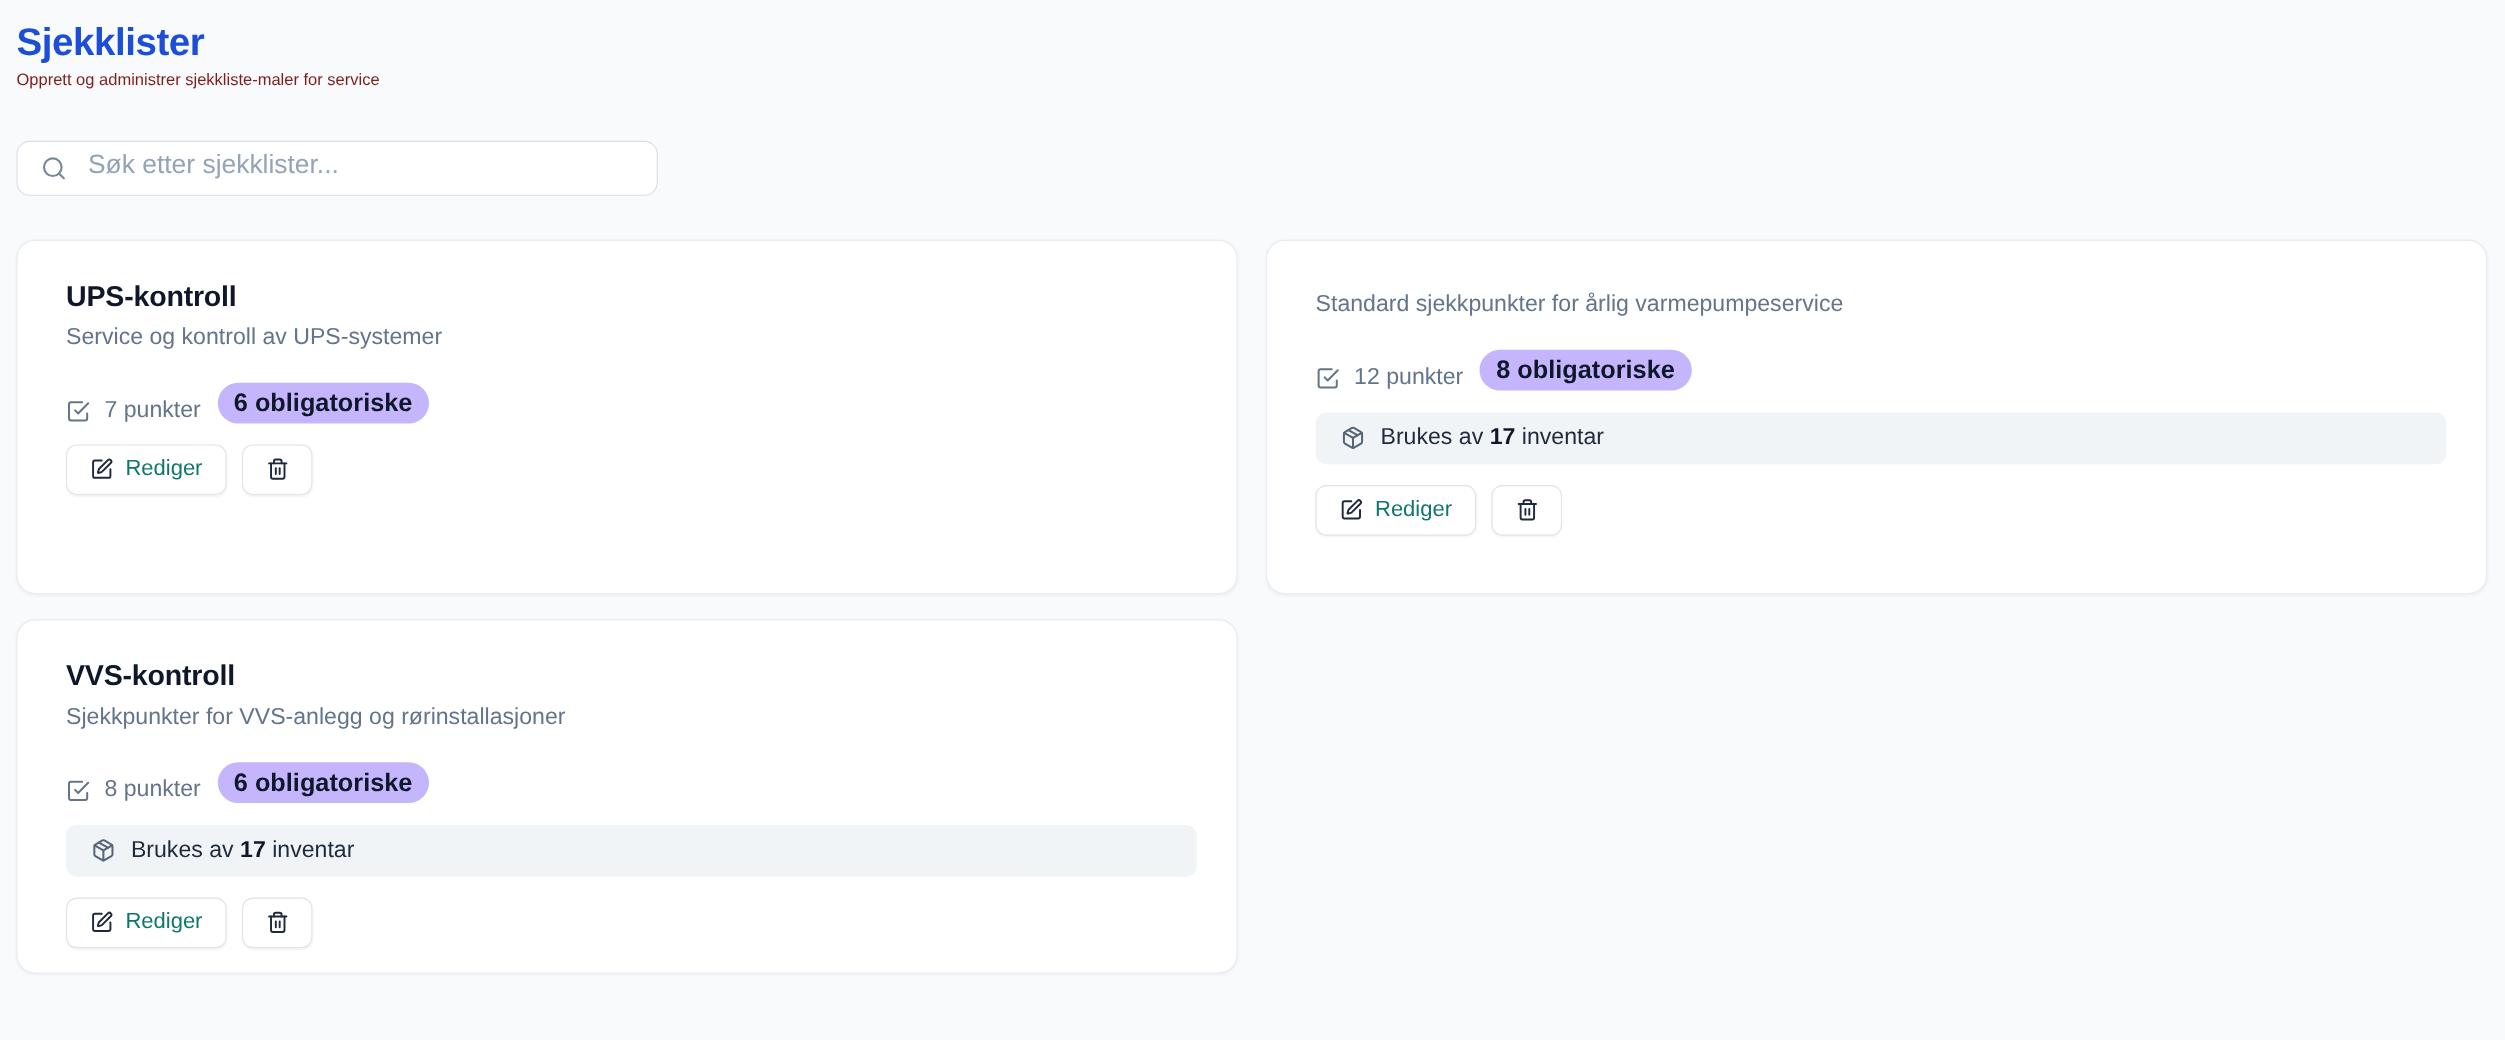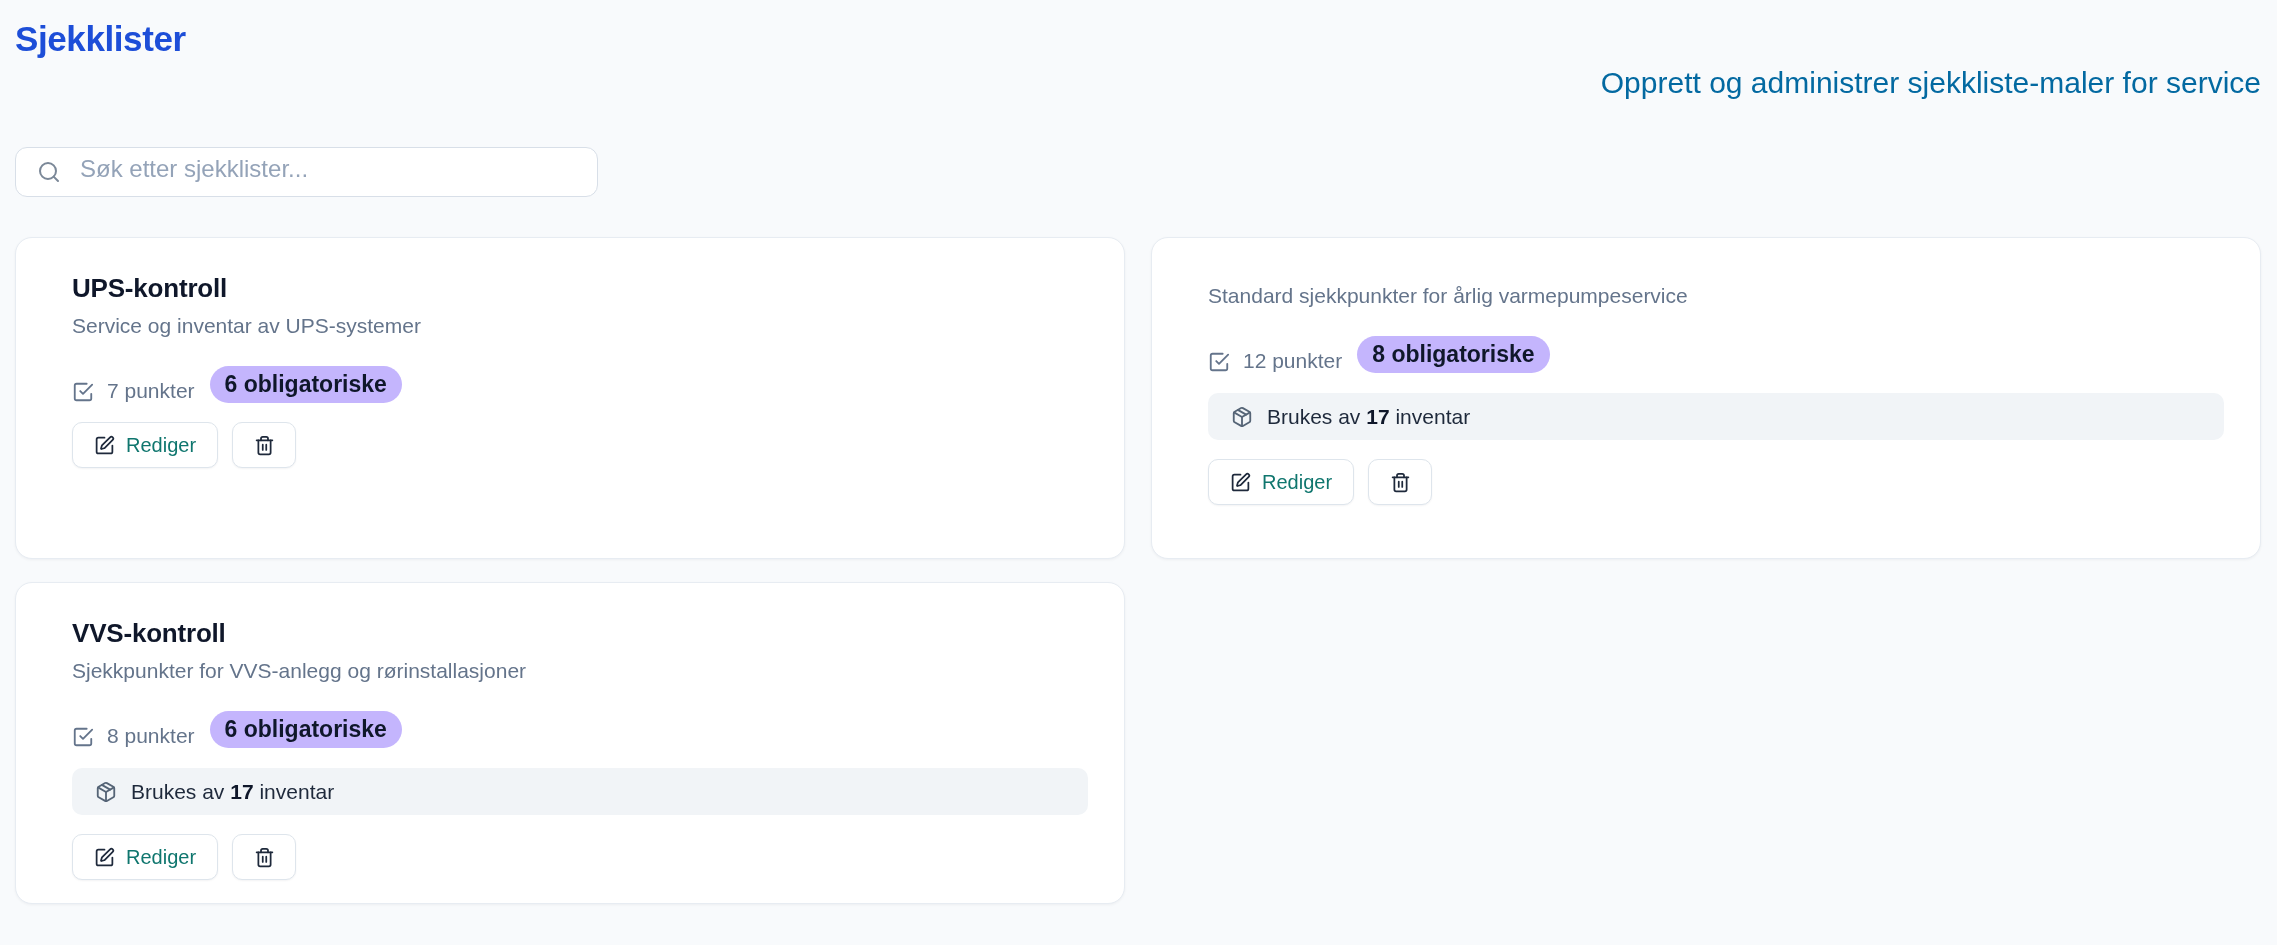--- a/index.html
+++ b/index.html
@@ -14,21 +14,21 @@
   .page { padding: 14px 16px 0 15px; }
 
   
   .page-title {
     margin: 4px 0 0 0;
     font-size: 35px; font-weight: 700; letter-spacing: -0.4px;
     color: #1d4ed8; line-height: 1.22;
   }
   .page-subtitle {
     margin: 3px 0 0 0;
-    font-size: 30px; color: #0369a1; line-height: 1.25; text-align: right;
+    font-size: 15px; color: #7f1d1d; line-height: 1.25;
   }
 
   
   .search-wrap { position: relative; margin-top: 46px; width: 583px; height: 50px; }
   .search-input {
     width: 100%; height: 100%; box-sizing: border-box;
     border: 1.5px solid #d8dfe8; border-radius: 12px;
     background: #ffffff; outline: none;
     padding: 0 20px 6px 64px;
     font-family: "Liberation Sans", sans-serif;
@@ -46,21 +46,21 @@
     display: grid; grid-template-columns: 1fr 1fr;
     column-gap: 26px; row-gap: 23px;
   }
   .card {
     box-sizing: border-box;
     height: 322px;
     background: #ffffff;
     border: 1px solid #e7ecf2;
     border-radius: 17px;
     box-shadow: 0 1px 3px rgba(15,23,42,0.05);
-    padding: 36px 36px 0 56px;
+    padding: 36px 36px 0 44px;
   }
   .card-title {
     margin: 0; font-size: 26px; font-weight: 700; letter-spacing: -0.2px;
     color: #0f172a; line-height: 1.15;
   }
   .card-desc { margin: 9px 0 0 0; font-size: 21px; color: #64748b; line-height: 1.25; }
 
   .meta-row {
     margin-top: 27px;
     display: flex; align-items: flex-end; gap: 13px;
@@ -113,21 +113,21 @@
       <circle cx="11" cy="11" r="8"></circle>
         <path d="m21 21-4.35-4.35"></path>
     </svg>
     <input class="search-input" type="text" placeholder="Søk etter sjekklister..." style="">
   </div>
 
   <div class="grid">
 
     <div class="card">
       <h3 class="card-title">UPS-kontroll</h3>
-      <p class="card-desc">Service og inventar av UPS-systemer</p>
+      <p class="card-desc">Service og kontroll av UPS-systemer</p>
       <div class="meta-row">
         <svg class="meta-icon" viewBox="0 0 24 24" fill="none" stroke="currentColor" stroke-width="2" stroke-linecap="round" stroke-linejoin="round">
           <polyline points="9 11 12 14 22 4"></polyline>
             <path d="M21 14v5a2 2 0 0 1-2 2H5a2 2 0 0 1-2-2V5a2 2 0 0 1 2-2h11"></path>
         </svg>
         <span>7 punkter</span>
         <span class="badge">6 obligatoriske</span>
       </div>
       <div class="actions">
         <button class="btn">

